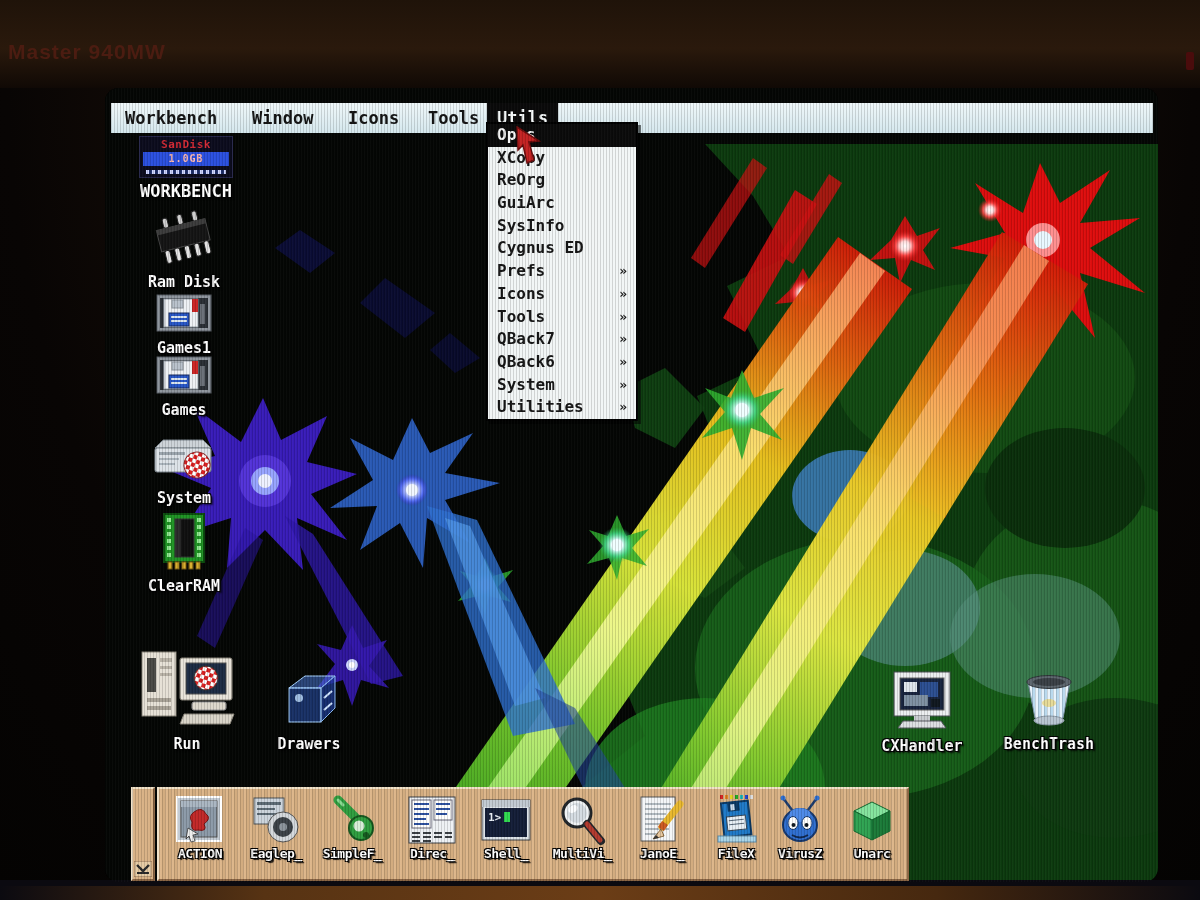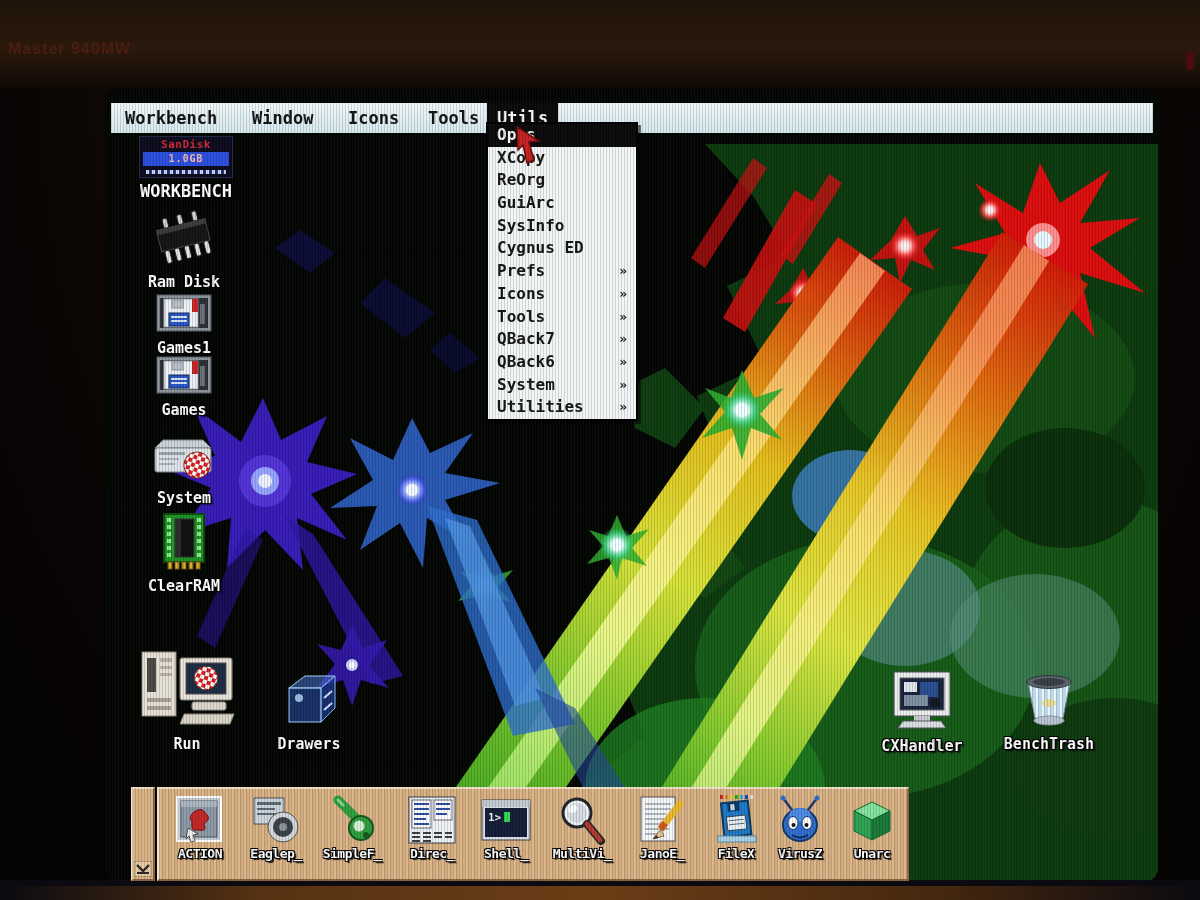--- a/index.html
+++ b/index.html
@@ -2,21 +2,21 @@
 <html><head>
 <meta charset="utf-8">
 <style>
   html,body{margin:0;padding:0;background:#000;}
   .photo{position:relative;width:1200px;height:900px;overflow:hidden;
     background:radial-gradient(ellipse at 50% 6%, #241509 0%, #1a0f08 35%, #080504 70%, #040302 100%);
     font-family:"DejaVu Sans Mono", monospace;}
   .bezel-top{position:absolute;left:0;top:0;width:1200px;height:88px;
     background:linear-gradient(180deg,#1f1309 0%,#2a190c 55%,#100905 100%);}
   .brand{position:absolute;left:8px;top:40px;font-family:"Liberation Sans",sans-serif;
-    font-weight:bold;font-size:16px;color:#4e1d12;letter-spacing:1px;opacity:.95;filter:blur(.4px);}
+    font-weight:bold;font-size:21px;color:#4e1d12;letter-spacing:1px;opacity:.95;filter:blur(.4px);}
   .led{position:absolute;left:1186px;top:52px;width:8px;height:18px;background:#4a0c0c;border-radius:2px;}
   .bezel-bottom{position:absolute;left:0;top:880px;width:1200px;height:20px;background:#0b0a10;}
   .desk-glow{position:absolute;left:0;top:886px;width:1200px;height:14px;
     background:linear-gradient(90deg,rgba(60,32,12,0) 0%,#573313 22%,#6b3d16 50%,#46280f 78%,rgba(30,16,8,0) 100%);}
   .screen{position:absolute;left:105px;top:88px;width:1053px;height:794px;background:#040604;
     border-radius:14px;overflow:hidden;box-shadow:inset 0 0 46px 14px rgba(0,0,0,.85);}
   .screen::after{content:"";position:absolute;inset:0;z-index:90;pointer-events:none;
     background:repeating-linear-gradient(90deg,rgba(0,0,0,.14) 0 1px,rgba(255,255,255,.025) 1px 2px,transparent 2px 3px);}
   .wall{position:absolute;left:0;top:0;z-index:0;}
   

